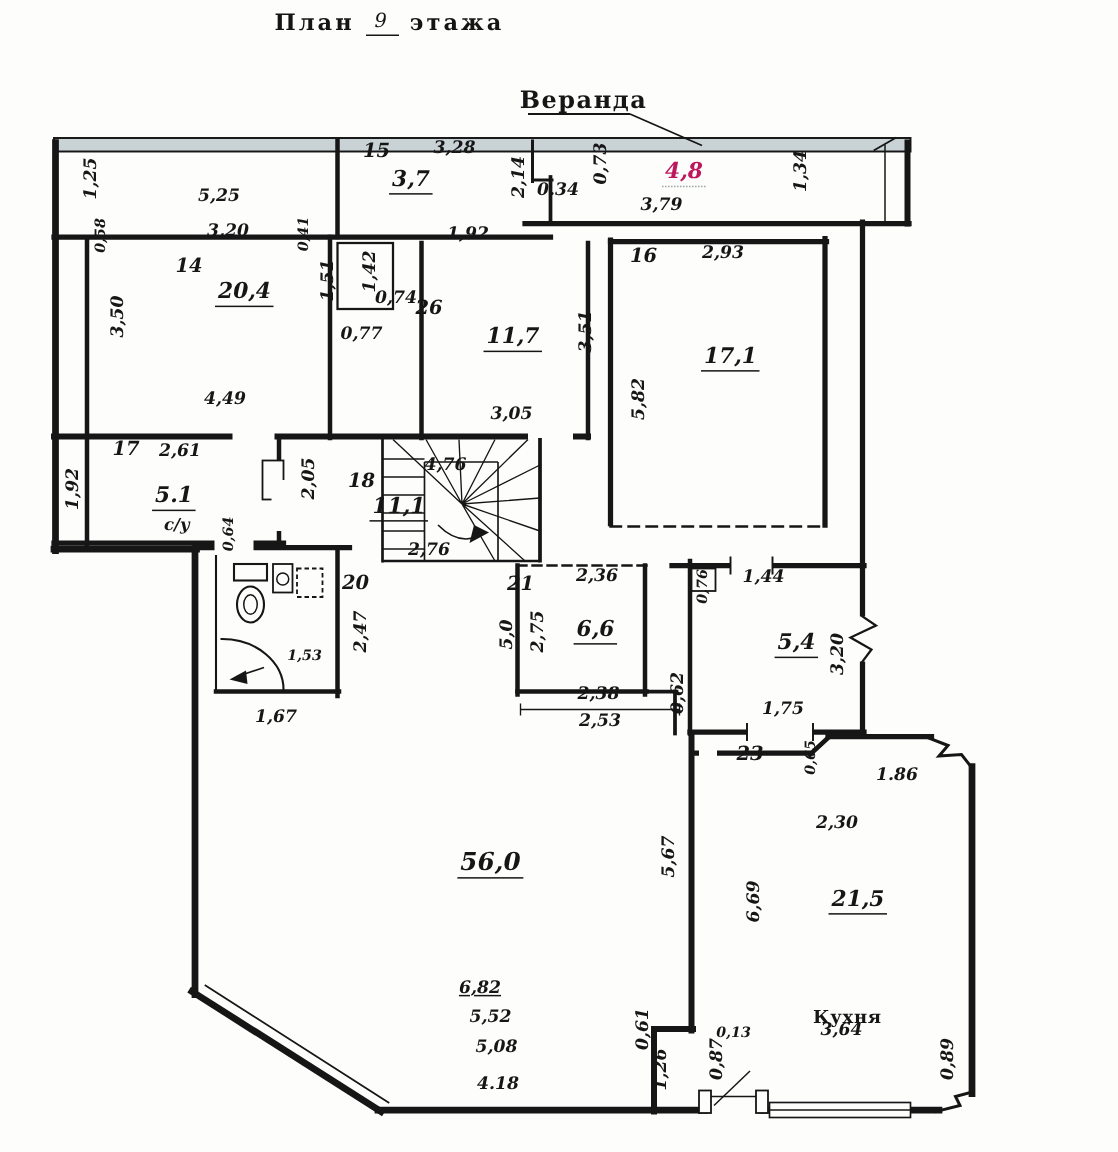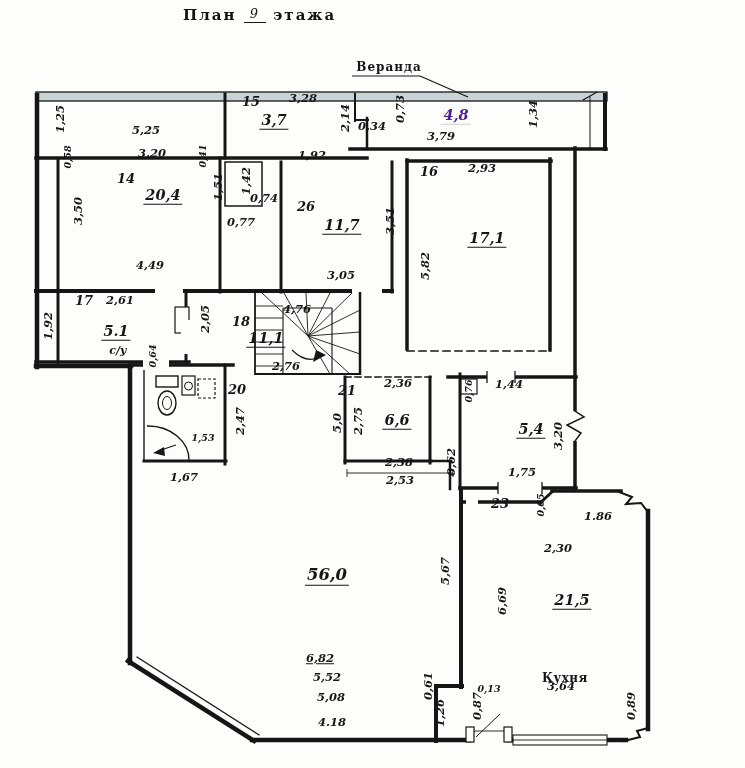--- a/index.html
+++ b/index.html
@@ -6,27 +6,27 @@
   .page{position:relative;width:745px;height:768px;background:#fdfdfc;overflow:hidden;
         font-family:"DejaVu Serif", serif;color:#141414;}
   svg{position:absolute;left:0;top:0;}
   .lbl{position:absolute;transform:translate(-50%,-50%);white-space:nowrap;
        font-style:italic;font-weight:bold;font-size:11.5px;line-height:1;color:#161616;}
   .rot{transform:translate(-50%,-50%) rotate(-90deg);}
   .sm{font-size:9.5px;}
   .num{font-size:13px;}
   .area{font-size:14.5px;padding:0 2px 1px 2px;border-bottom:1.6px solid #161616;}
   .big{font-size:16.5px;}
-  .gray{color:#4c1d95;border-bottom:1.4px dotted #9aa3a8;}
+  .gray{color:#be185d;border-bottom:1.4px dotted #9aa3a8;}
   .name{font-style:normal;font-weight:bold;font-size:12px;letter-spacing:0.5px;}
   .su{font-size:11px;}
   .title{position:absolute;font-weight:bold;font-size:15px;letter-spacing:2px;white-space:nowrap;}
   .floor-num{display:inline-block;font-size:13px;font-weight:normal;font-style:italic;
              border-bottom:1.3px solid #161616;padding:0 6px 1px 6px;transform:translateY(-2px);}
-  .veranda-name{font-style:normal;font-weight:bold;font-size:12px;letter-spacing:1px;}
+  .veranda-name{font-style:normal;font-weight:bold;font-size:16px;letter-spacing:1px;}
 </style>
 </head>
 <body>
 
 <div class="page">
 
   <svg width="745" height="768" viewBox="0 0 745 768">
 
     <g stroke="#161616" fill="none" stroke-linecap="square">
       <rect x="36" y="92" width="571" height="9" fill="#c9d3d6" stroke="#161616" stroke-width="1.3"></rect>
@@ -156,21 +156,21 @@
   <div>
     <span class="lbl veranda-name" style="left:389px;top:67px;">Веранда</span>
     <span class="lbl area gray" style="left:456px;top:116px;">4,8</span>
 
     <span class="lbl num" style="left:251px;top:101px;">15</span>
     <span class="lbl area" style="left:274px;top:121px;">3,7</span>
 
     <span class="lbl num" style="left:126px;top:178px;">14</span>
     <span class="lbl area" style="left:163px;top:196px;">20,4</span>
 
-    <span class="lbl num" style="left:306px;top:206px;">26</span>
+    <span class="lbl num" style="left:286px;top:206px;">26</span>
     <span class="lbl area" style="left:342px;top:226px;">11,7</span>
 
     <span class="lbl num" style="left:429px;top:171px;">16</span>
     <span class="lbl area" style="left:487px;top:239px;">17,1</span>
 
     <span class="lbl num" style="left:84px;top:300px;">17</span>
     <span class="lbl area" style="left:116px;top:332px;">5.1</span>
     <span class="lbl su" style="left:118px;top:350px;">с/у</span>
 
     <span class="lbl num" style="left:241px;top:321px;">18</span>

